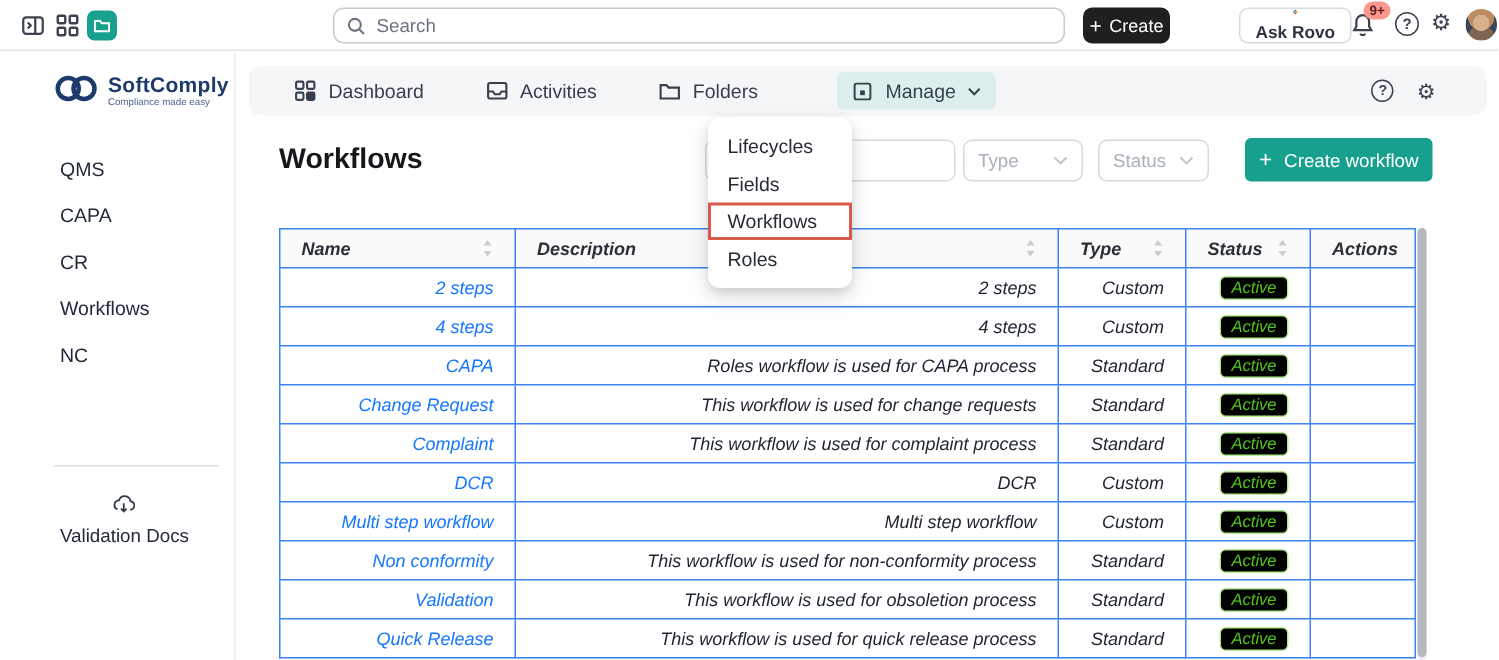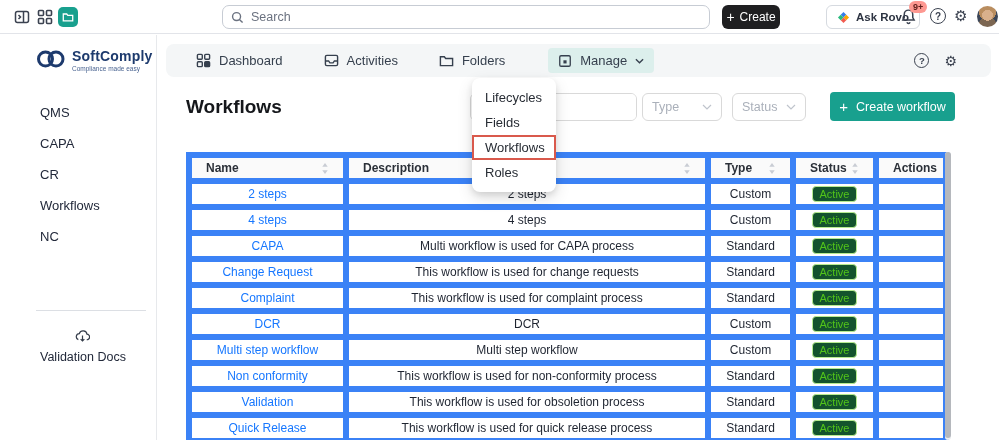--- a/index.html
+++ b/index.html
@@ -16,21 +16,21 @@
               background:#18a08e; display:flex; align-items:center; justify-content:center; }
   .tb-search { left:222px; top:5px; width:488px; height:24px; border:1px solid #c7ccd4;
                border-radius:7px; display:flex; align-items:center; padding:0 8px; gap:7px; background:#fff; }
   .tb-search input { border:none; outline:none; flex:1; font:12.5px "Liberation Sans",sans-serif; color:#333; background:transparent; }
   .tb-search input::placeholder { color:#6b7280; }
   .tb-create { left:722px; top:5px; width:58px; height:24px; background:#1f1f21; color:#fff;
                border:none; border-radius:6px; display:flex; align-items:center; justify-content:center;
                gap:5px; font:12px "Liberation Sans",sans-serif; cursor:pointer; }
   .tb-rovo { left:826px; top:5px; height:24px; padding:0 10px; background:#fff; color:#2d3442;
              border:1px solid #d6dae0; border-radius:6px; display:flex; align-items:center; gap:6px;
-             font:bold 11.5px "Liberation Sans",sans-serif; cursor:pointer; }
+             font:bold 11.5px "Liberation Sans",sans-serif; cursor:pointer;flex-direction:column; }
   .tb-bell { left:900px; top:8px; }
   .tb-badge { position:absolute; left:909px; top:1px; background:#fd9891; color:#5d1f1a;
               font:bold 9px "Liberation Sans",sans-serif; padding:1px 4px; border-radius:8px; }
   .tb-help { left:930px; top:8px; }
   .tb-gear { left:954px; top:8px; }
   .circle-q { width:16px; height:16px; border:1.4px solid #3b4250; border-radius:50%;
               display:flex; align-items:center; justify-content:center;
               font:bold 10px "Liberation Sans",sans-serif; color:#3b4250; }
   .gear-glyph { font-size:15px; color:#3b4250; line-height:1; }
   .avatar { position:absolute; left:977px; top:6px; width:21px; height:21px; border-radius:50%;
@@ -54,21 +54,21 @@
   .side-divider { position:absolute; left:36px; top:275px; width:110px; height:1px; background:#dcdfe4; }
   .side-footer { position:absolute; left:40px; top:295px; display:flex; align-items:center; gap:7px;
                  font:12.5px "Liberation Sans",sans-serif; color:#22293a; cursor:pointer;flex-direction:column; }
 
   
   .navband { position:absolute; left:166px; top:44px; width:825px; height:33px;
              background:#f4f6f7; border-radius:8px; display:flex; align-items:center;
              padding:0 34px 0 30px; gap:41px; }
   .nav-tab { display:flex; align-items:center; gap:8px; font:13px "Liberation Sans",sans-serif;
              color:#36404e; cursor:pointer; }
-  .nav-tab.active { background:#dcefec; border-radius:4px; padding:5px 10px; margin-left:2px; }
+  .nav-tab.active { background:#dcefec; border-radius:4px; padding:5px 10px; margin-left:12px; }
   .band-right { margin-left:auto; display:flex; align-items:center; gap:15px; }
   .band-right .circle-q { width:15px; height:15px; border-width:1.3px; font-size:9.5px; }
 
   
   .page-title { position:absolute; left:186px; top:96px; font:bold 19px "Liberation Sans",sans-serif; color:#15171b; }
   .wf-search { position:absolute; left:470px; top:93px; width:167px; height:28px;
                border:1px solid #d9d9d9; border-radius:6px; display:flex; background:#fff; overflow:hidden; }
   .wf-search input { border:none; outline:none; flex:1; padding:0 8px; font:12px "Liberation Sans",sans-serif; }
   .wf-select { position:absolute; top:93px; height:28px; border:1px solid #d9d9d9; border-radius:6px;
                background:#fff; display:flex; align-items:center; justify-content:space-between;
@@ -76,35 +76,35 @@
   .sel-type { left:642px; width:80px; }
   .sel-status { left:732px; width:74px; }
   .create-wf { position:absolute; left:830px; top:92px; width:125px; height:29px; background:#18a08e;
                color:#fff; border:none; border-radius:4px; display:flex; align-items:center;
                justify-content:center; gap:8px; font:12.5px "Liberation Sans",sans-serif; cursor:pointer; }
   .create-wf .plus { font-size:15px; font-weight:normal; line-height:1; }
 
   
   .wf-table { position:absolute; left:186px; top:152px; width:757px; border-collapse:collapse;
               table-layout:fixed; font:12px "Liberation Sans",sans-serif; background:#fff; }
-  .wf-table th, .wf-table td { border:6px solid #3b82f6; height:26px; padding:0 14px;
-                               text-align:center; overflow:hidden; white-space:nowrap; }
+  .wf-table th, .wf-table td { border:1px solid #3b82f6; height:26px; padding:0 14px;
+                               text-align:right; overflow:hidden; white-space:nowrap;font-style:italic; }
   .wf-table th { background:#fafafa; font-weight:bold; color:#2b3038; font-size:12px; }
   .th-inner { display:flex; align-items:center; justify-content:space-between; }
   .wf-link { color:#1677ff; text-decoration:none; cursor:pointer; }
   .tag { display:inline-block; padding:1px 7px; font-size:11px; color:#52c41a;
-         background:#14532d; border:1px solid #b7eb8f; border-radius:4px; }
+         background:#000000; border:1px solid #b7eb8f; border-radius:4px; }
   .col-name{width:157px}.col-desc{width:362px}.col-type{width:85px}.col-status{width:83px}.col-actions{width:70px}
   .scrollbar { position:absolute; left:945px; top:152px; width:6px; height:288px;
                background:#eceef0; border-radius:3px; }
   .scrollbar .thumb { position:absolute; left:0; top:0; width:6px; height:286px;
                       background:#b5b8bd; border-radius:3px; cursor:grab; }
 
   
-  .dropdown { position:absolute; left:472px; top:78px; width:84px; background:#fff; border-radius:8px;
+  .dropdown { position:absolute; left:472px; top:78px; width:96px; background:#fff; border-radius:8px;
               padding:7px 0; box-shadow:0 6px 16px rgba(0,0,0,.12), 0 3px 6px rgba(0,0,0,.10); z-index:5; }
   .dd-item { padding:5px 13px; font:13px "Liberation Sans",sans-serif; color:#272c34; cursor:pointer; }
   .dd-item.highlighted { border:2px solid #d9594c; padding:3px 11px; }
 
   svg { display:block; }
 </style>
 </head>
 <body>
 
 <div class="app">
@@ -324,21 +324,21 @@
         </tr>
         <tr>
           <td><a class="wf-link">4 steps</a></td>
           <td>4 steps</td>
           <td>Custom</td>
           <td><span class="tag">Active</span></td>
           <td></td>
         </tr>
         <tr>
           <td><a class="wf-link">CAPA</a></td>
-          <td>Multi workflow is used for CAPA process</td>
+          <td>Roles workflow is used for CAPA process</td>
           <td>Standard</td>
           <td><span class="tag">Active</span></td>
           <td></td>
         </tr>
         <tr>
           <td><a class="wf-link">Change Request</a></td>
           <td>This workflow is used for change requests</td>
           <td>Standard</td>
           <td><span class="tag">Active</span></td>
           <td></td>

